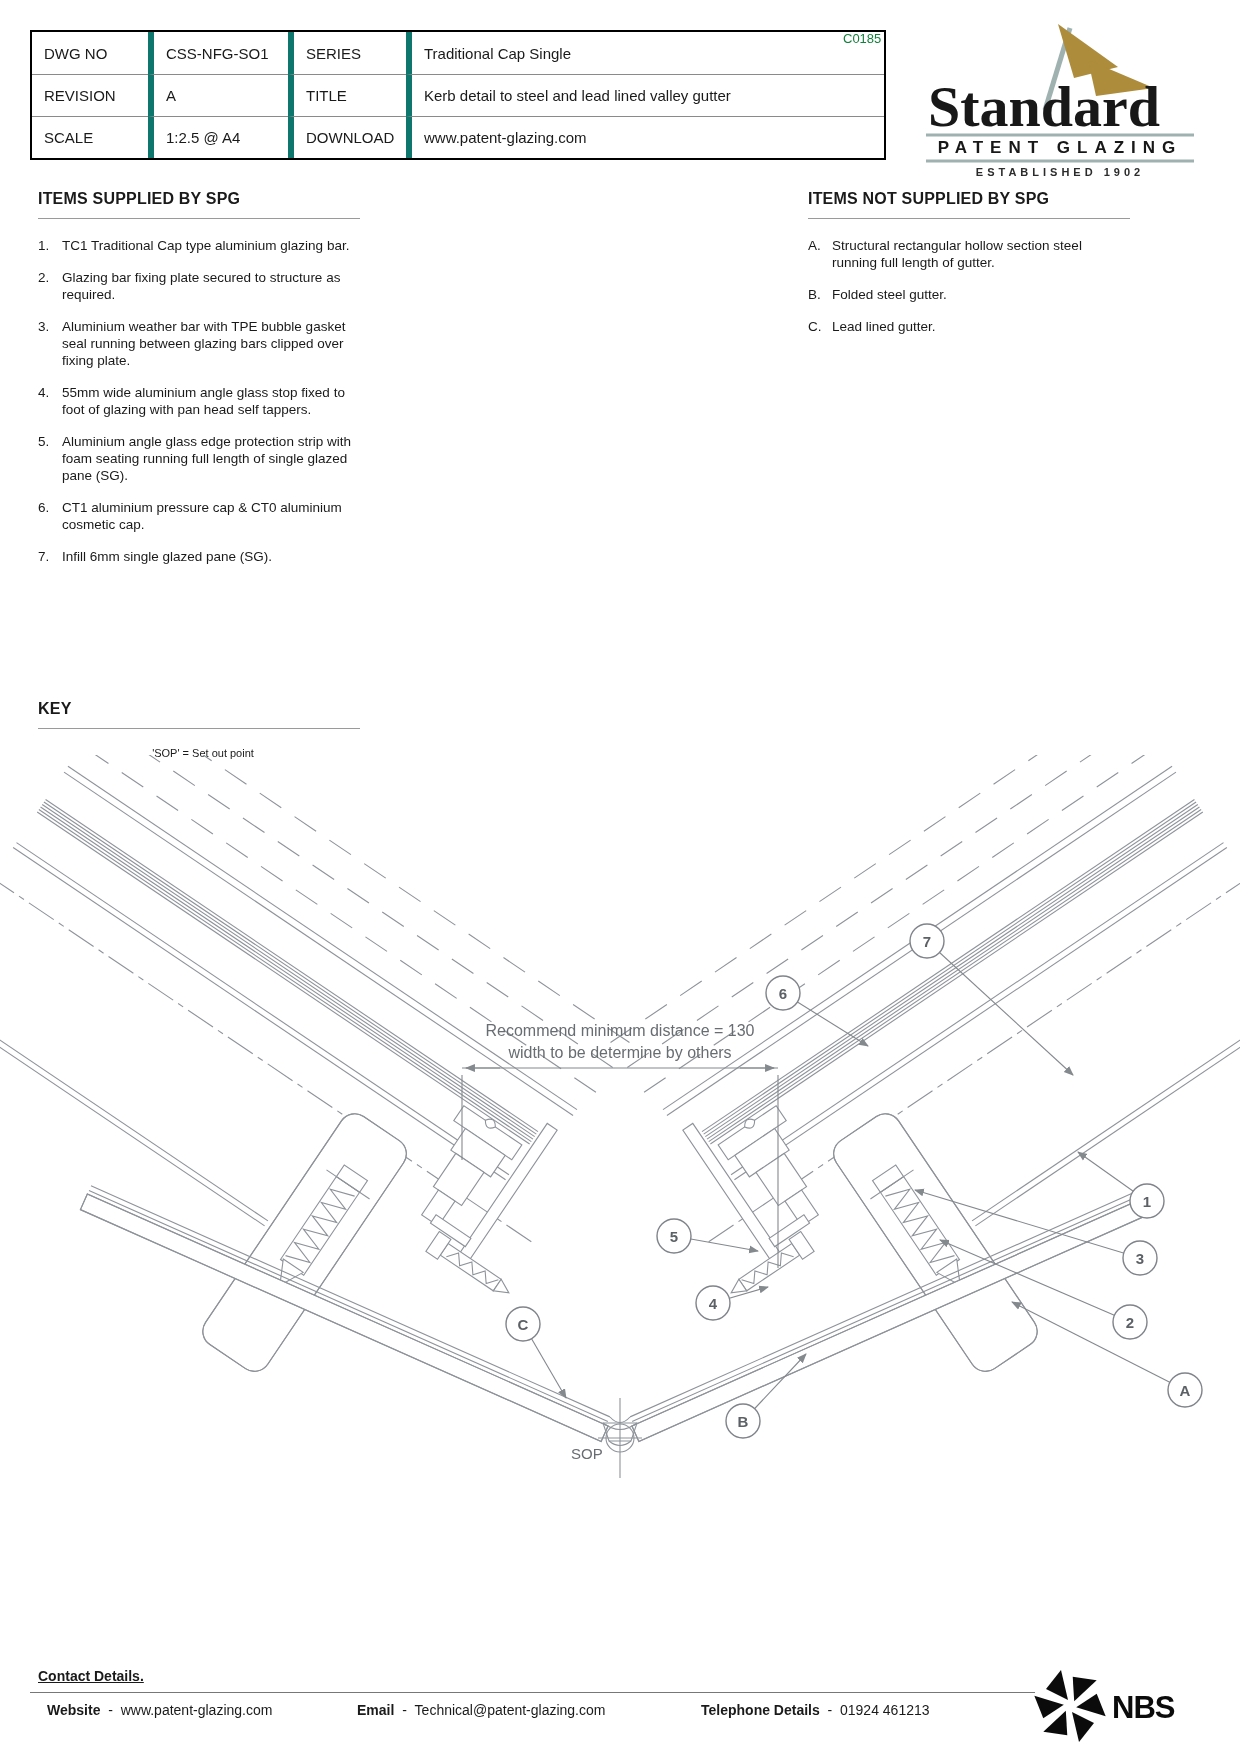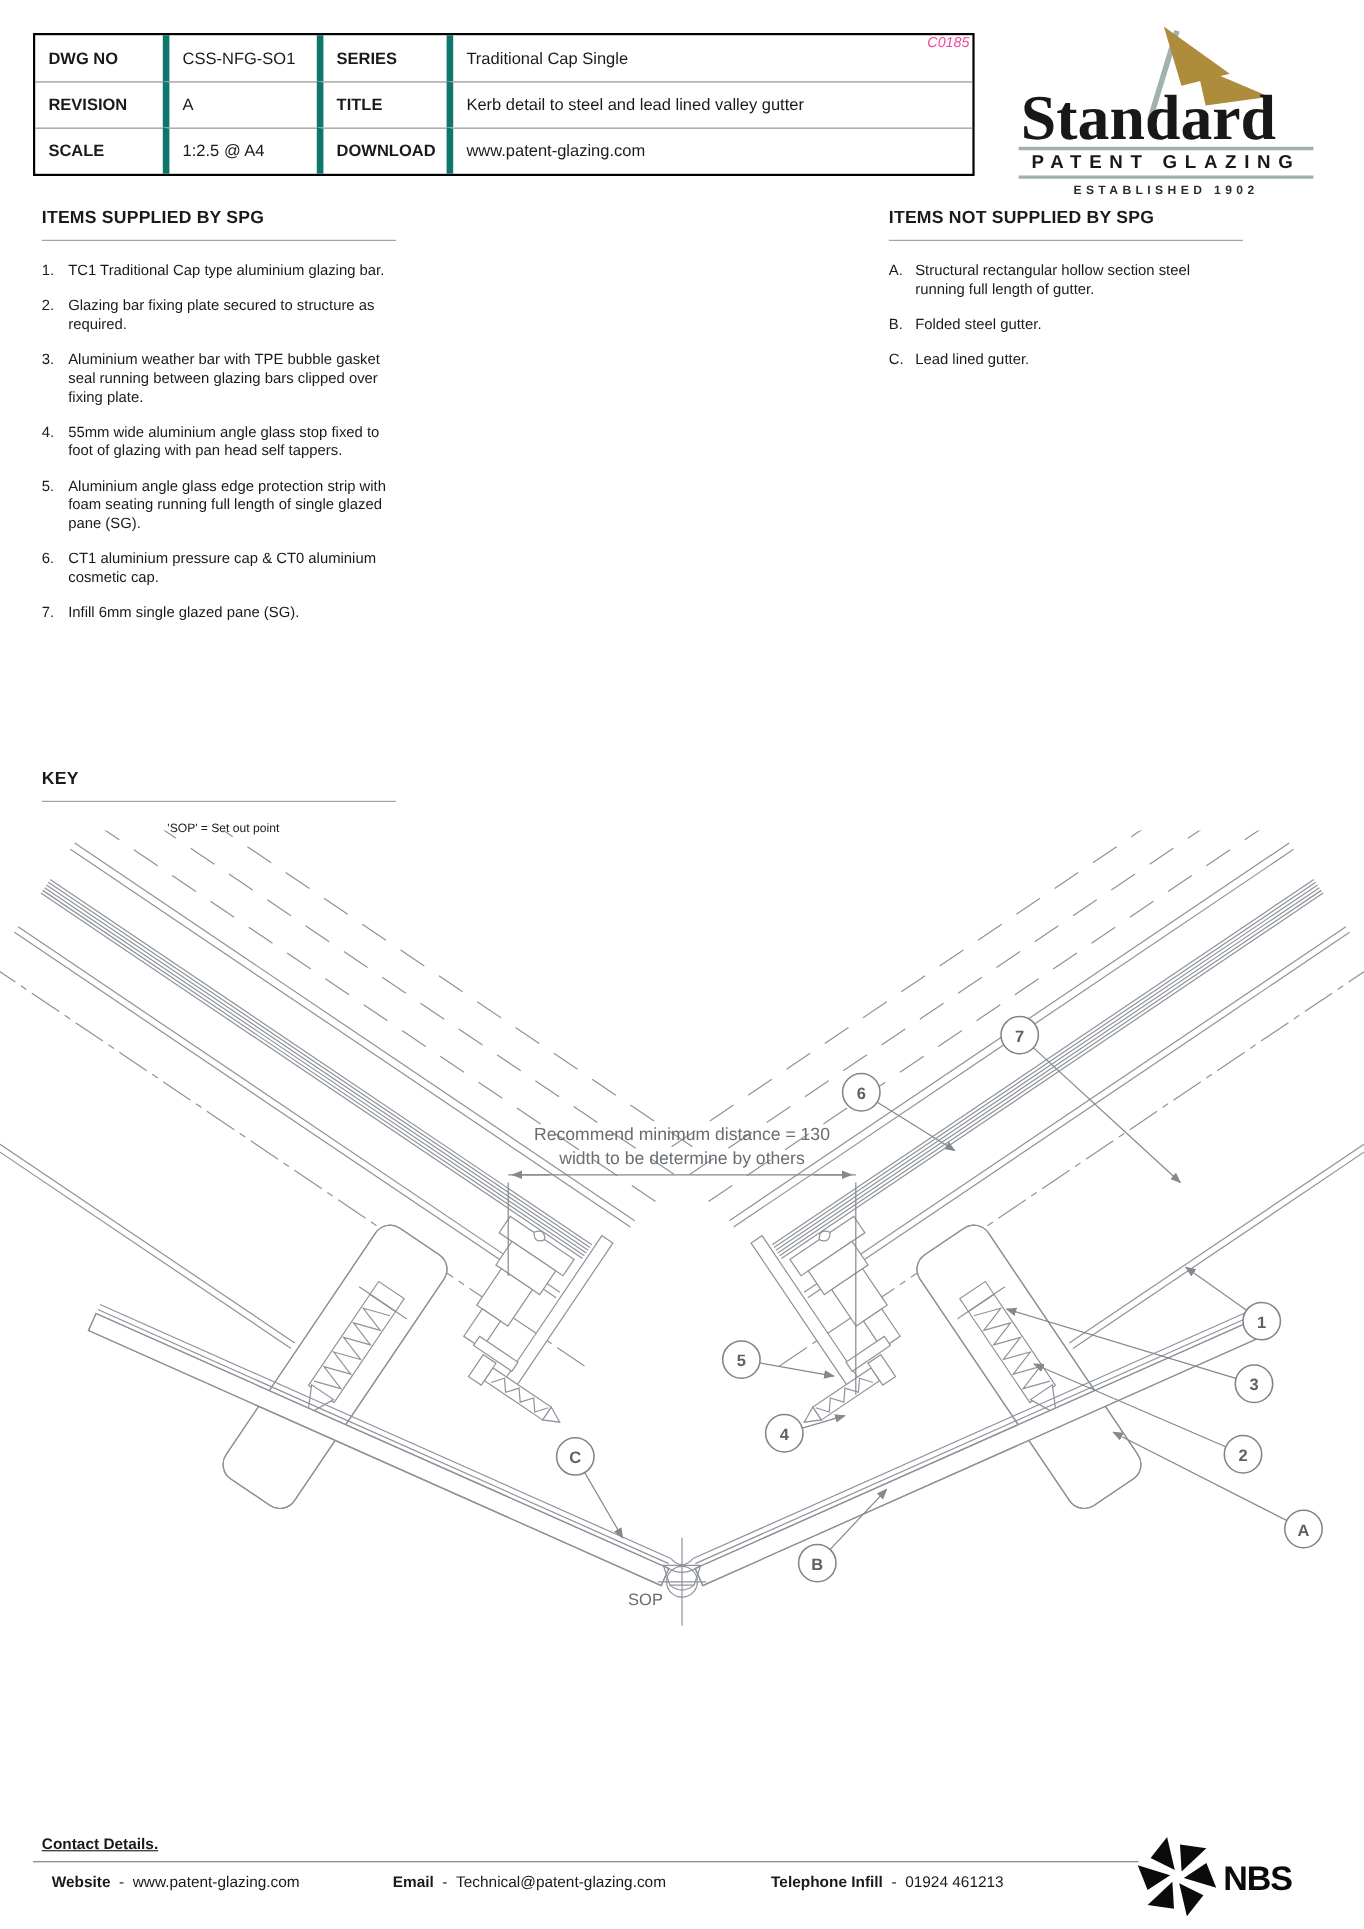--- a/index.html
+++ b/index.html
@@ -11,22 +11,22 @@
   .tblock{
     position:absolute;left:30px;top:30px;width:852px;height:126px;
     border:2px solid #000;display:grid;
     grid-template-columns:116px 140px 118px 1fr;
     grid-template-rows:42px 42px 42px;
   }
   .tcell{display:flex;align-items:center;padding-left:12px;font-size:15px;
     border-left:6px solid #0f766e;border-top:1px solid #8a8a8a;}
   .tcell.c0{border-left:none;}
   .tcell.r0{border-top:none;}
-  .tcell.lab{font-weight:bold;}
-  .watermark{position:absolute;left:843px;top:31px;font-size:13px;color:#ec4899;font-style:italic;}
+  .tcell.lab{font-weight:normal;}
+  .watermark{position:absolute;left:843px;top:31px;font-size:13px;color:#15803d;}
   
   .logo{position:absolute;left:918px;top:22px;width:295px;height:160px;}
   
   .listcol{position:absolute;width:330px;}
   .supplied{left:38px;top:190px;}
   .notsupplied{left:808px;top:190px;}
   .lhead{font-size:16px;font-weight:bold;letter-spacing:.2px;}
   .lrule{height:1px;background:#9a9a9a;margin-top:10px;margin-bottom:18px;width:322px;}
   .li{display:flex;margin-bottom:15px;font-size:13.5px;line-height:17px;}
   .li .n{width:24px;flex:0 0 24px;}
@@ -299,21 +299,21 @@
 
 <div class="f-head">Contact Details.</div>
 <div class="f-rule"></div>
 <div class="f-row f-website">
   <b>Website</b>&nbsp;&nbsp;<span>-</span>&nbsp;&nbsp;<span>www.patent-glazing.com</span>
 </div>
 <div class="f-row f-email">
   <b>Email</b>&nbsp;&nbsp;<span>-</span>&nbsp;&nbsp;<span>Technical@patent-glazing.com</span>
 </div>
 <div class="f-row f-phone">
-  <b>Telephone Infill</b>&nbsp;&nbsp;<span>-</span>&nbsp;&nbsp;<span>01924 461213</span>
+  <b>Telephone Details</b>&nbsp;&nbsp;<span>-</span>&nbsp;&nbsp;<span>01924 461213</span>
 </div>
 <div class="nbs">
   <svg width="180" height="86" viewBox="0 0 180 86">
     <g transform="translate(38,42)" fill="#0b0b0b">
       <path d="M-2,-6 L-9,-36 L-24,-17 Z"></path>
       <path d="M-2,-6 L-9,-36 L-24,-17 Z" transform="rotate(60)"></path>
       <path d="M-2,-6 L-9,-36 L-24,-17 Z" transform="rotate(120)"></path>
       <path d="M-2,-6 L-9,-36 L-24,-17 Z" transform="rotate(180)"></path>
       <path d="M-2,-6 L-9,-36 L-24,-17 Z" transform="rotate(240)"></path>
       <path d="M-2,-6 L-9,-36 L-24,-17 Z" transform="rotate(300)"></path>

